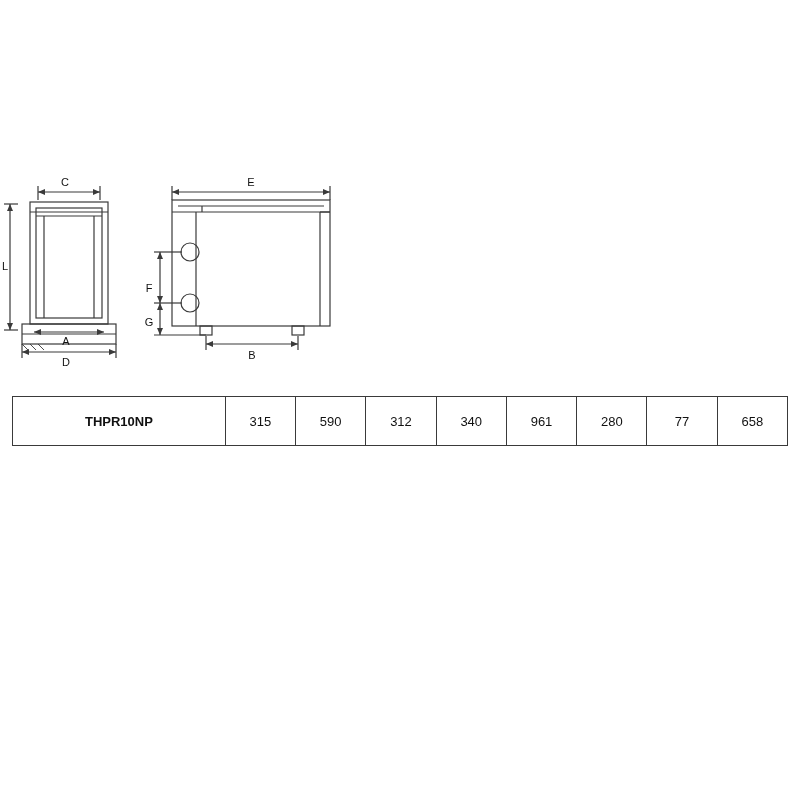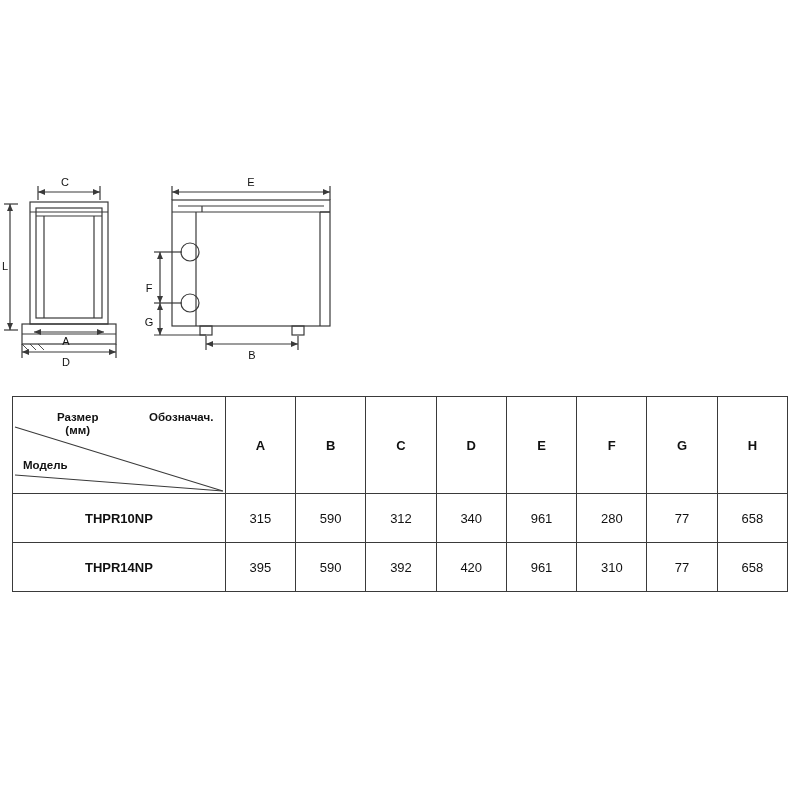--- a/index.html
+++ b/index.html
@@ -205,59 +205,28 @@
     <col style="width:70px">
       <col style="width:70px">
       <col style="width:70px">
       <col style="width:70px">
     <col style="width:70px">
       <col style="width:70px">
       <col style="width:70px">
       <col style="width:70px">
   </colgroup>
   <tbody>
-    <tr class="hdr-row">
-      <td class="corner">
-        <svg class="diag-svg" viewBox="0 0 212 96" preserveAspectRatio="none">
-          <line x1="2" y1="30" x2="210" y2="94" stroke="#3a3a3a" stroke-width="1.1"></line>
-          <line x1="2" y1="78" x2="210" y2="94" stroke="#3a3a3a" stroke-width="1.1"></line>
-        </svg>
-        <div class="lbl lbl-size">Размер
-(мм)</div>
-        <div class="lbl lbl-desig">Обозначач.</div>
-        <div class="lbl lbl-model">Модель</div>
-      </td>
-      <td class="col-head">A</td>
-      <td class="col-head">B</td>
-      <td class="col-head">C</td>
-      <td class="col-head">D</td>
-      <td class="col-head">E</td>
-      <td class="col-head">F</td>
-      <td class="col-head">G</td>
-      <td class="col-head">H</td>
-    </tr>
 
     <tr class="body-row">
       <td class="model-cell">THPR10NP</td>
       <td class="val-cell">315</td>
       <td class="val-cell">590</td>
       <td class="val-cell">312</td>
       <td class="val-cell">340</td>
       <td class="val-cell">961</td>
       <td class="val-cell">280</td>
       <td class="val-cell">77</td>
       <td class="val-cell">658</td>
     </tr>
 
 
-    <tr class="body-row">
-      <td class="model-cell">THPR14NP</td>
-      <td class="val-cell">395</td>
-      <td class="val-cell">590</td>
-      <td class="val-cell">392</td>
-      <td class="val-cell">420</td>
-      <td class="val-cell">961</td>
-      <td class="val-cell">310</td>
-      <td class="val-cell">77</td>
-      <td class="val-cell">658</td>
-    </tr>
   </tbody>
 </table>
 
 </body></html>

